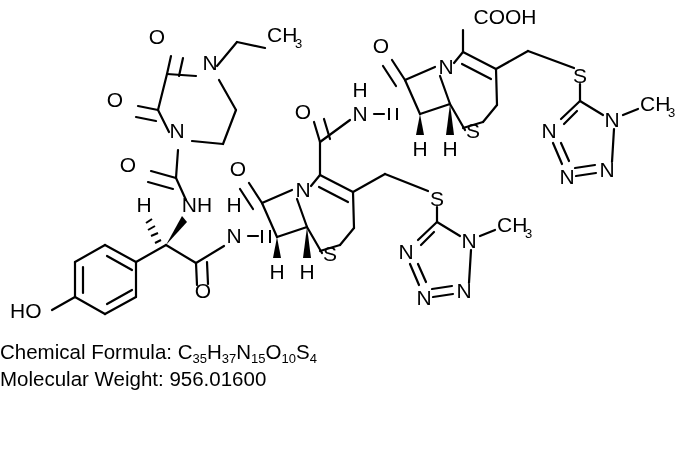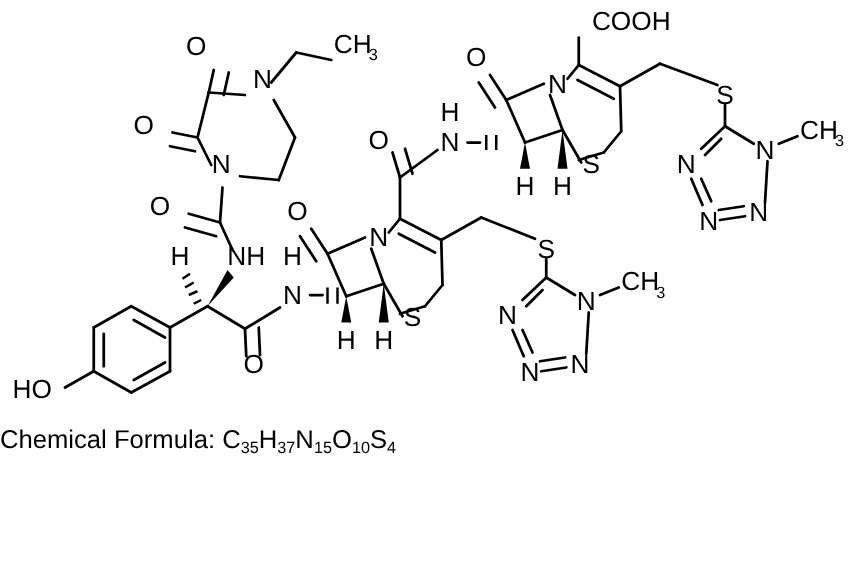--- a/index.html
+++ b/index.html
@@ -236,15 +236,19 @@
     </g>
   </svg>
 
   <div id="caption">
     <div>
       <span>Chemical Formula:</span>
       <span>
         <span>C</span><sub>35</sub><span>H</span><sub>37</sub><span>N</span><sub>15</sub><span>O</span><sub>10</sub><span>S</span><sub>4</sub>
       </span>
     </div>
+    <div>
+      <span>Molecular Weight:</span>
+      <span>956.01600</span>
+    </div>
   </div>
 
 </div>
 
 </body></html>

